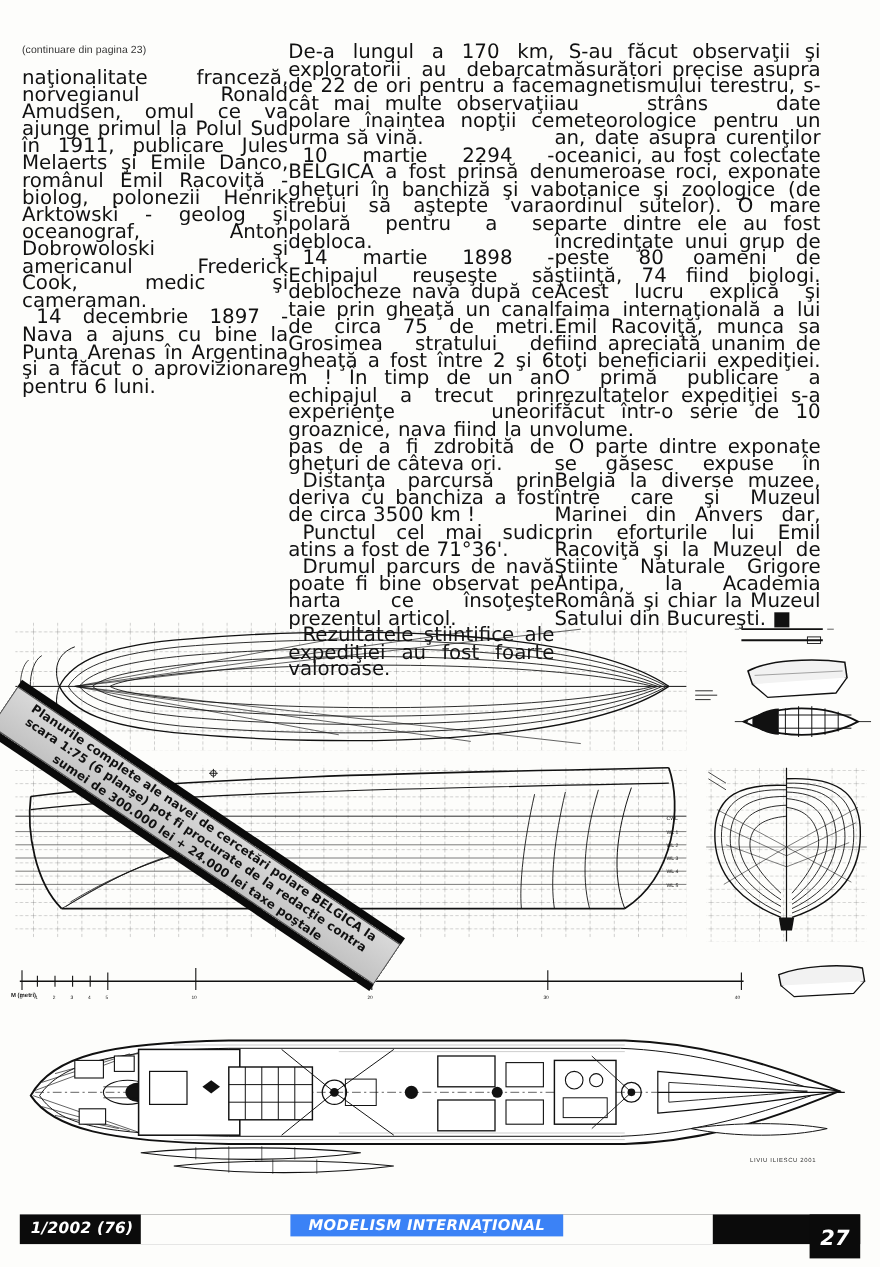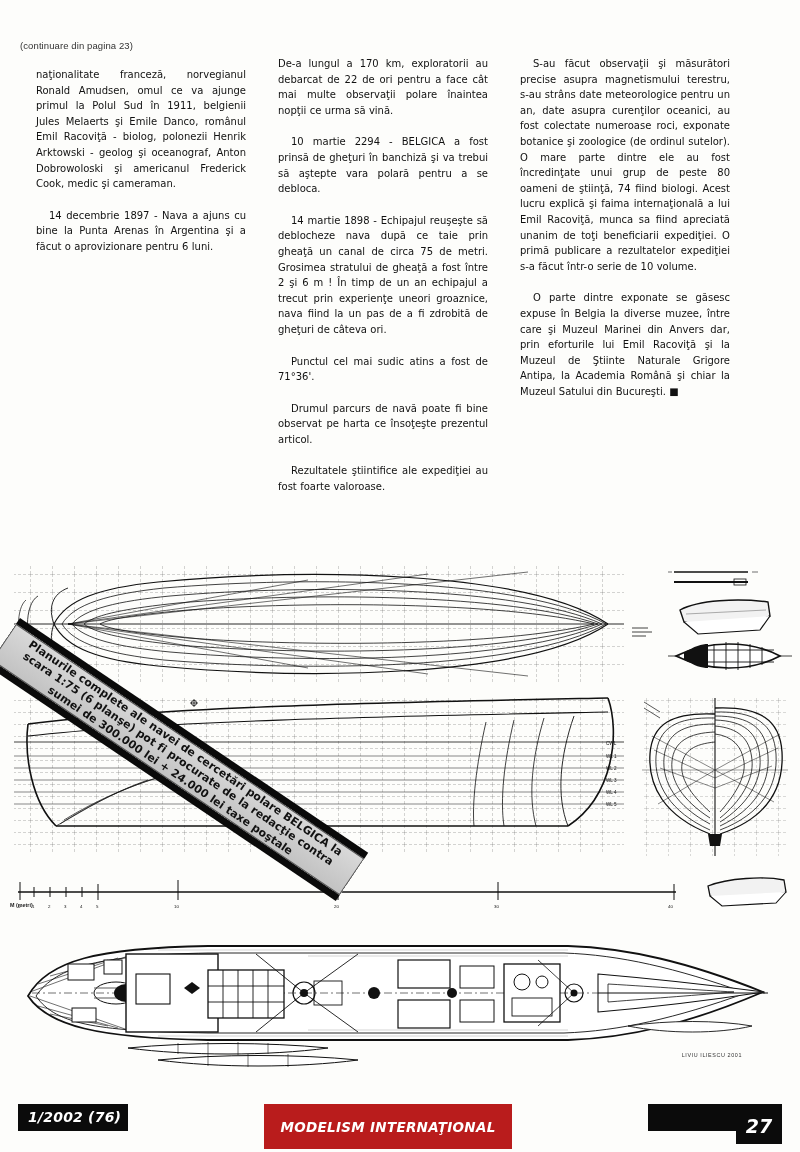--- a/index.html
+++ b/index.html
@@ -16,23 +16,23 @@
   
   .article{
     position:absolute;left:20px;top:40px;width:762px;height:500px;
     display:flex;
   }
   .col{width:242px;}
   .contnote{
     font-size:9.5px;color:#333;margin:0 0 12px 0;letter-spacing:.1px;
   }
   .col p{
-    margin:16px;
+    margin:0;
     font-family:"DejaVu Sans", sans-serif;
-    font-size:10px;
+    font-size:18px;
     line-height:15.6px;
     text-align:justify;
     text-indent:13px;
     -webkit-hyphens:none;hyphens:none;
     word-spacing:.2px;
   }
   .col p.noindent{text-indent:0;}
 
   
   .plate{
@@ -79,21 +79,21 @@
   }
   .fissue{
     position:absolute;left:10px;top:5px;
     color:#fff;font-weight:bold;font-size:14px;
     font-family:"DejaVu Sans", sans-serif;letter-spacing:.2px;
   }
   .fwhite{
     position:absolute;left:110px;top:0;width:520px;height:27px;background:#fdfdfb;
   }
   .ftitlebox{
-    position:absolute;left:246px;top:0;width:248px;height:45px;background:#b91c1c;
+    position:absolute;left:246px;top:0;width:248px;height:20px;background:#3b82f6;
     display:flex;align-items:center;justify-content:center;
   }
   .ftitlebox span{
     color:#fff;font-weight:bold;font-size:13.5px;letter-spacing:.3px;
     font-family:"DejaVu Sans", sans-serif;
   }
   .fpage{
     position:absolute;right:0;top:0;width:46px;height:40px;background:#0b0b0b;
     display:flex;align-items:center;justify-content:center;
   }
@@ -106,28 +106,29 @@
 </style>
 </head>
 <body>
 
 <div class="page">
 
   <div class="article">
 
     <div class="col">
       <div class="contnote">(continuare din pagina 23)</div>
-      <p class="noindent">naţionalitate franceză, norvegianul Ronald Amudsen, omul ce va ajunge primul la Polul Sud în 1911, belgienii Jules Melaerts şi Emile Danco, românul Emil Racoviţă - biolog, polonezii Henrik Arktowski - geolog şi oceanograf, Anton Dobrowoloski şi americanul Frederick Cook, medic şi cameraman.</p>
+      <p class="noindent">naţionalitate franceză, norvegianul Ronald Amudsen, omul ce va ajunge primul la Polul Sud în 1911, publicare Jules Melaerts şi Emile Danco, românul Emil Racoviţă - biolog, polonezii Henrik Arktowski - geolog şi oceanograf, Anton Dobrowoloski şi americanul Frederick Cook, medic şi cameraman.</p>
       <p>14 decembrie 1897 - Nava a ajuns cu bine la Punta Arenas în Argentina şi a făcut o aprovizionare pentru 6 luni.</p>
     </div>
 
     <div class="col">
       <p class="noindent">De-a lungul a 170 km, exploratorii au debarcat de 22 de ori pentru a face cât mai multe observaţii polare înaintea nopţii ce urma să vină.</p>
       <p>10 martie 2294 - BELGICA a fost prinsă de gheţuri în banchiză şi va trebui să aştepte vara polară pentru a se debloca.</p>
       <p>14 martie 1898 - Echipajul reuşeşte să deblocheze nava după ce taie prin gheaţă un canal de circa 75 de metri. Grosimea stratului de gheaţă a fost între 2 şi 6 m ! În timp de un an echipajul a trecut prin experienţe uneori groaznice, nava fiind la un pas de a fi zdrobită de gheţuri de câteva ori.</p>
+      <p>Distanţa parcursă prin deriva cu banchiza a fost de circa 3500 km !</p>
       <p>Punctul cel mai sudic atins a fost de 71°36'.</p>
       <p>Drumul parcurs de navă poate fi bine observat pe harta ce însoţeşte prezentul articol.</p>
       <p>Rezultatele ştiintifice ale expediţiei au fost foarte valoroase.</p>
     </div>
 
     <div class="col">
       <p>S-au făcut observaţii şi măsurători precise asupra magnetismului terestru, s-au strâns date meteorologice pentru un an, date asupra curenţilor oceanici, au fost colectate numeroase roci, exponate botanice şi zoologice (de ordinul sutelor). O mare parte dintre ele au fost încredinţate unui grup de peste 80 oameni de ştiinţă, 74 fiind biologi. Acest lucru explică şi faima internaţională a lui Emil Racoviţă, munca sa fiind apreciată unanim de toţi beneficiarii expediţiei. O primă publicare a rezultatelor expediţiei s-a făcut într-o serie de 10 volume.</p>
       <p>O parte dintre exponate se găsesc expuse în Belgia la diverse muzee, între care şi Muzeul Marinei din Anvers dar, prin eforturile lui Emil Racoviţă şi la Muzeul de Ştiinte Naturale Grigore Antipa, la Academia Română şi chiar la Muzeul Satului din Bucureşti. ■</p>
     </div>
 

